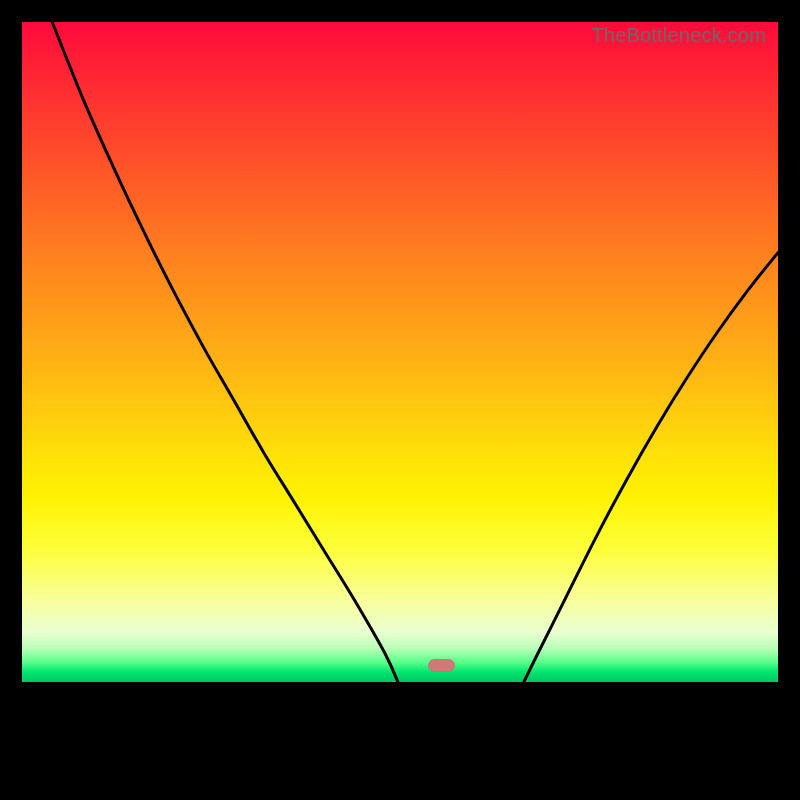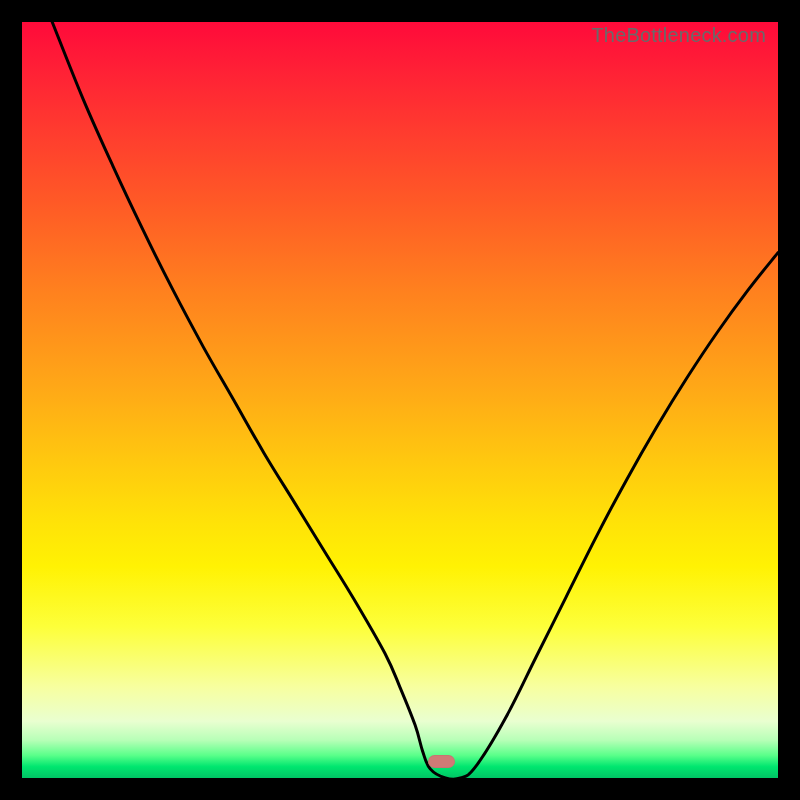--- a/index.html
+++ b/index.html
@@ -15,21 +15,21 @@
     position: relative;
     width: 800px;
     height: 800px;
     background: #000;
   }
   .plot-area {
     position: absolute;
     left: 22px;
     top: 22px;
     width: 756px;
-    height: 756px;
+    height: 660px;
     
     background: linear-gradient(to bottom,
       #ff0a3a 0%,
       #ff1f36 6%,
       #ff3a2f 14%,
       #ff5a26 24%,
       #ff821e 36%,
       #ffa717 48%,
       #ffc80f 58%,
       #ffe208 66%,

